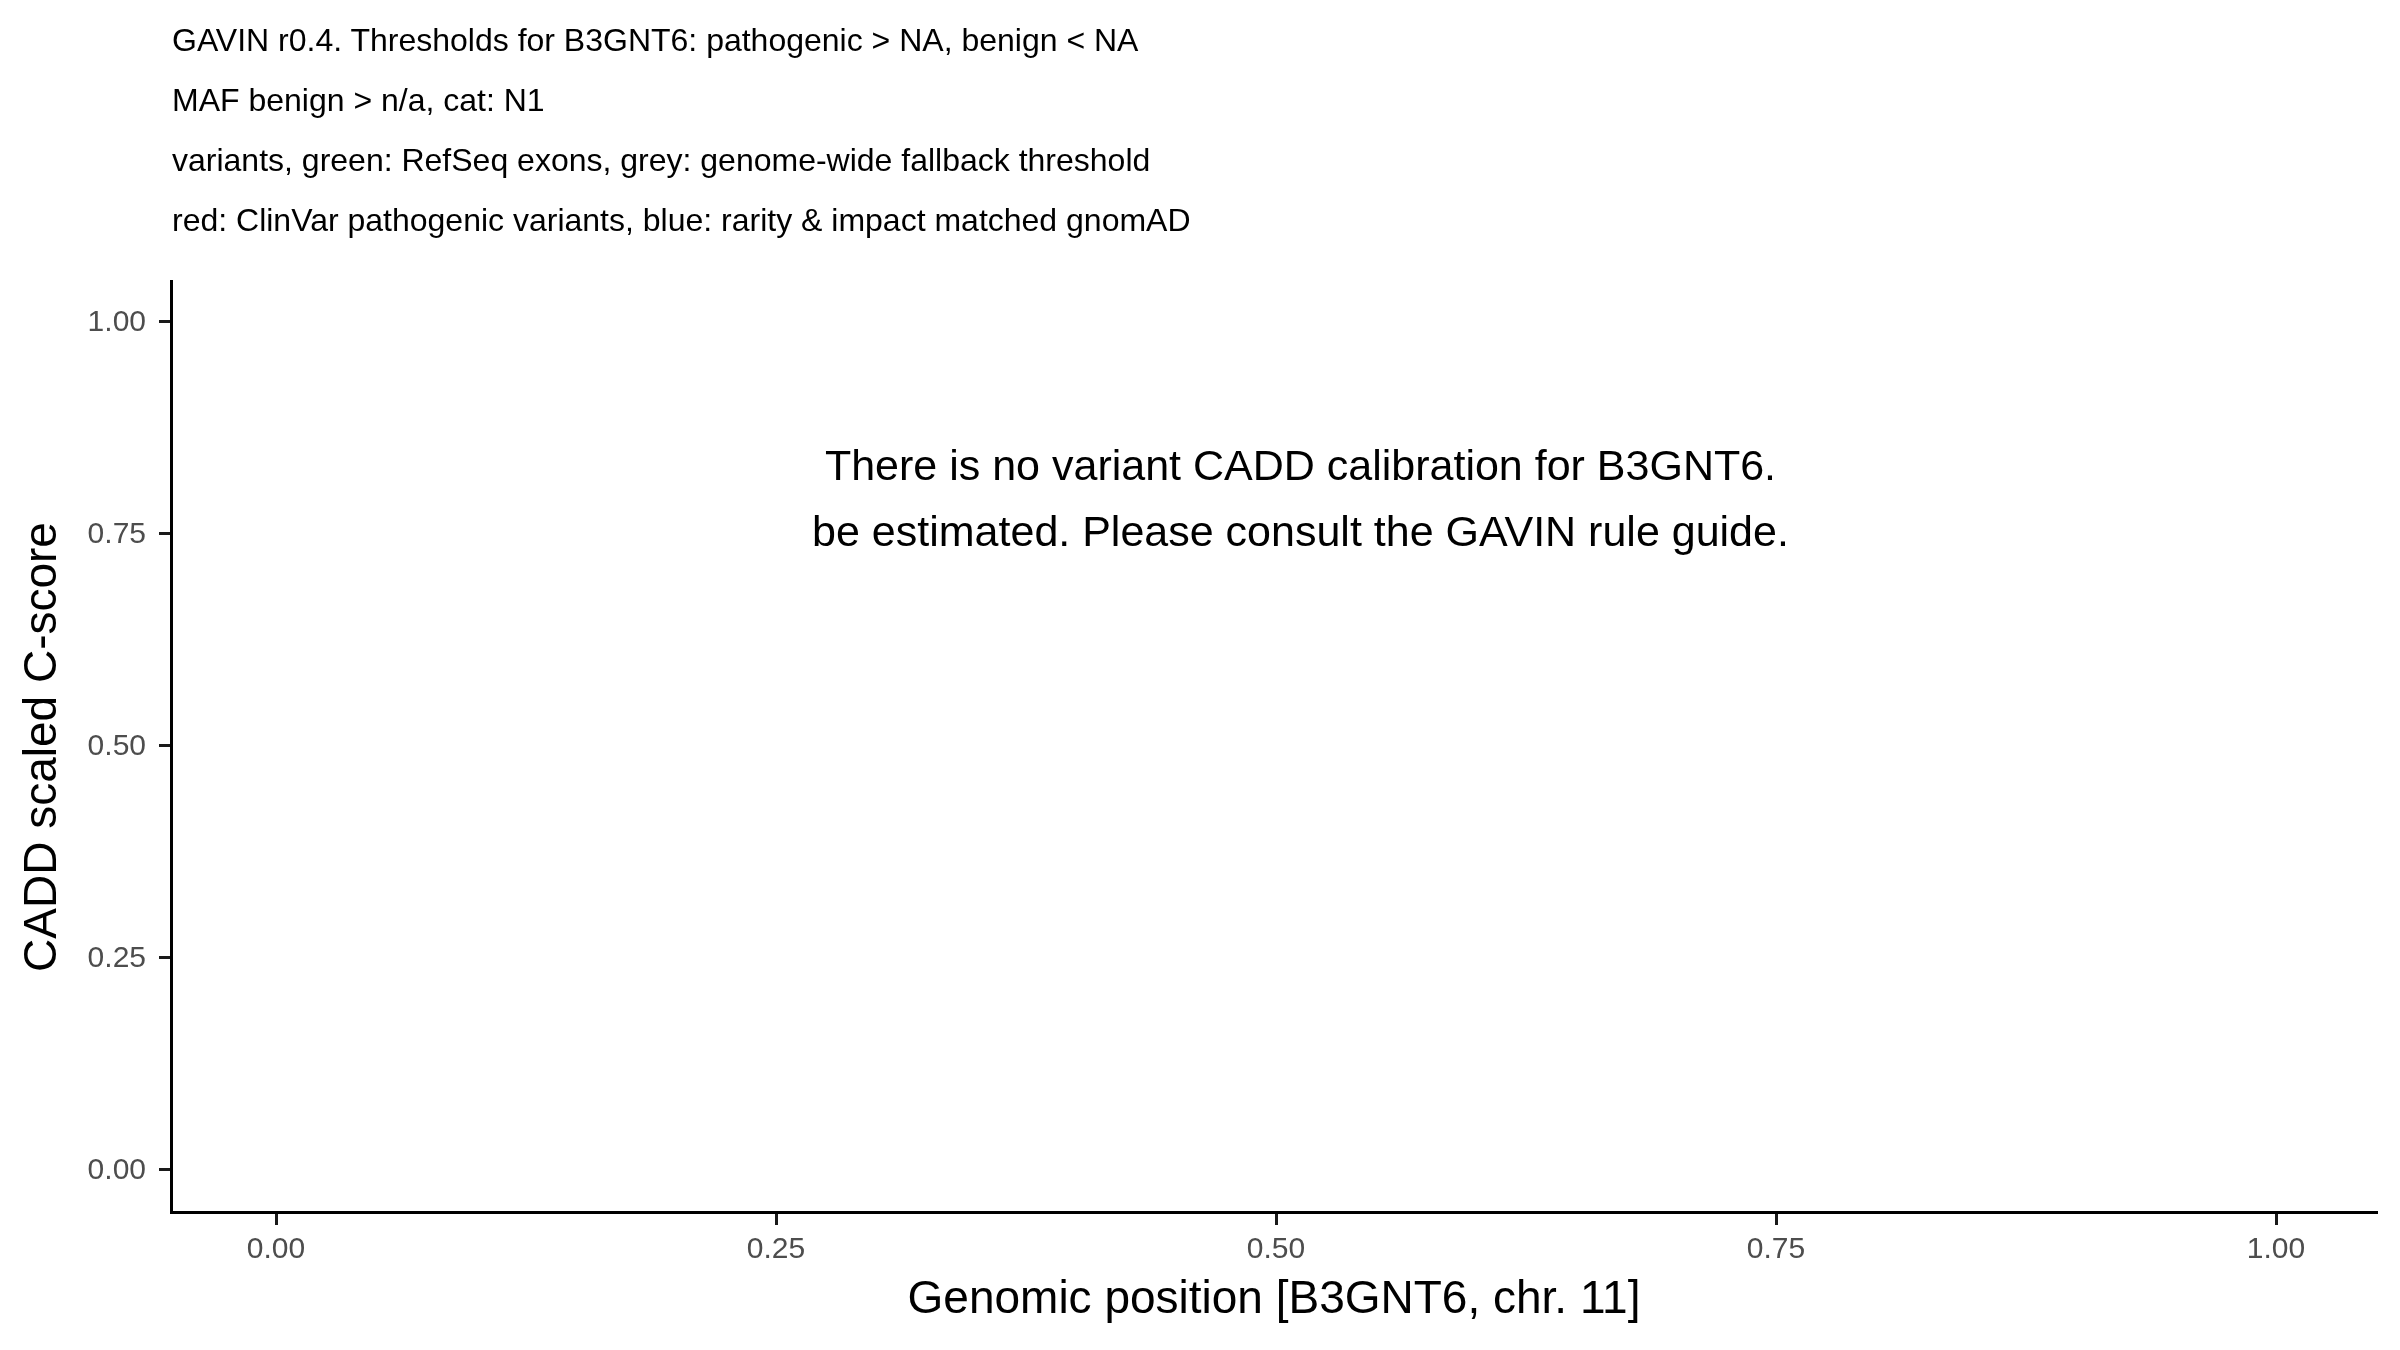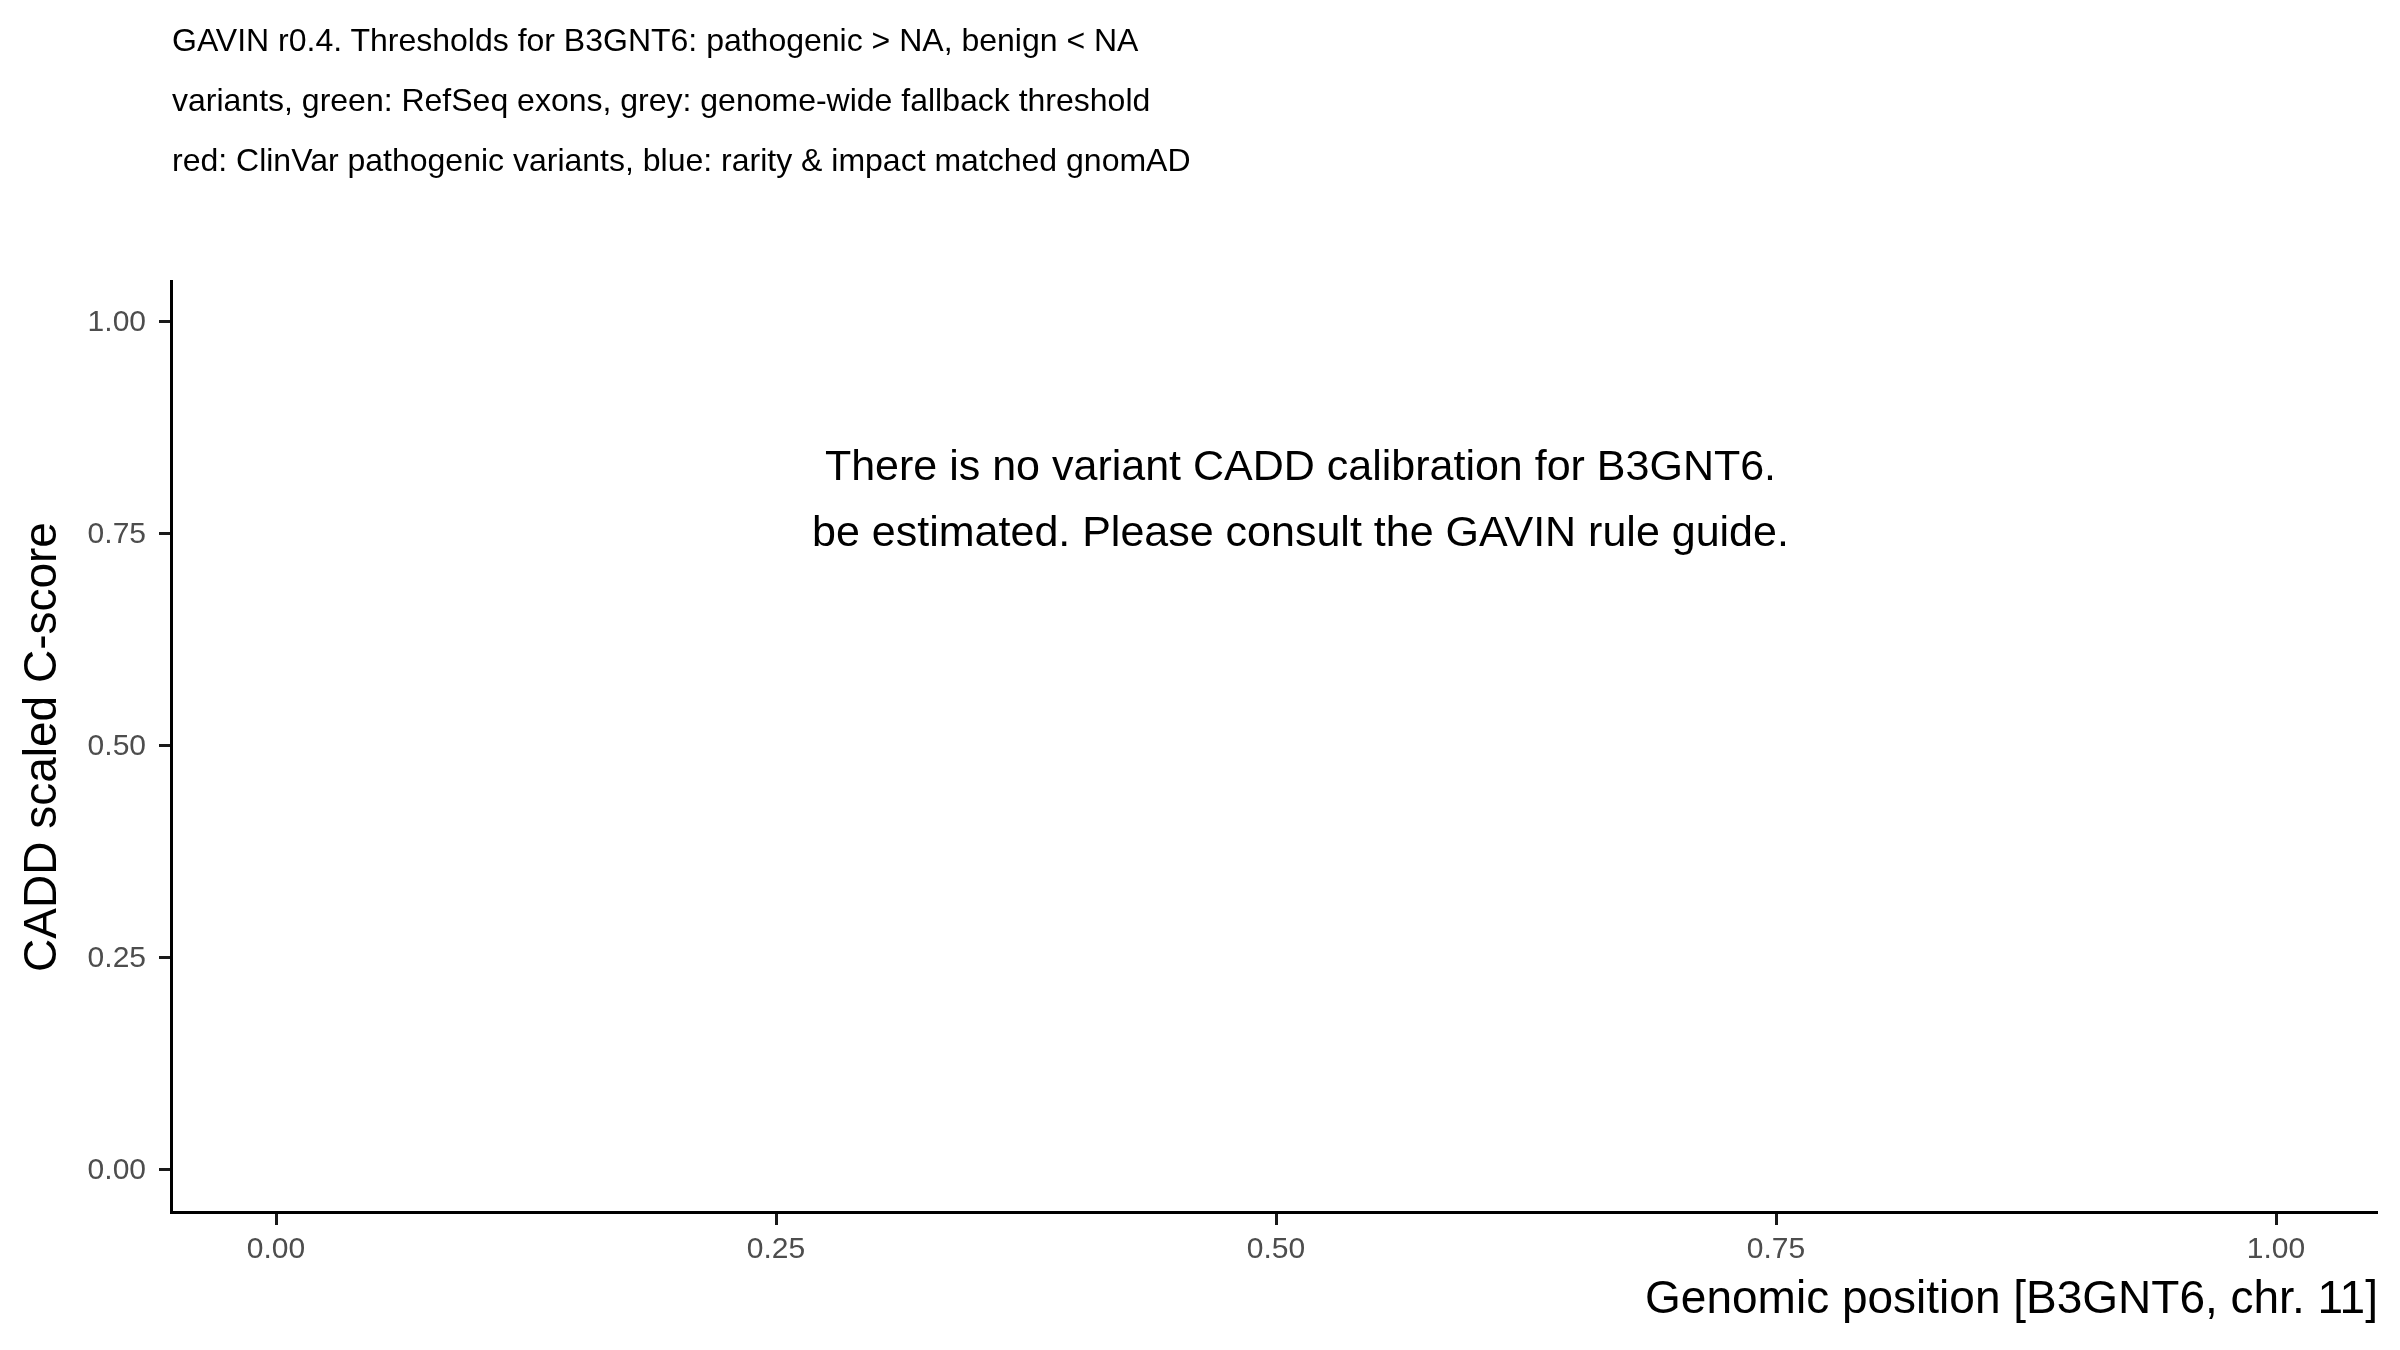--- a/index.html
+++ b/index.html
@@ -38,21 +38,21 @@
     font-size: 30px; line-height: 40px;
     color: #4d4d4d;
     white-space: nowrap;
   }
   .ytick-label { left: 0; width: 146px; text-align: right; }
   .xtick-label { width: 140px; text-align: center; top: 1228px; }
 
   
   .x-axis-title {
     left: 170px; top: 1270px; width: 2208px;
-    text-align: right;
+    text-align: center;
     font-size: 46px; color: #000000;
     white-space: nowrap;
   }
   .y-axis-title-box {
     left: 0; top: 280px; width: 80px; height: 934px;
     display: flex; align-items: center; justify-content: center;
   }
   .y-axis-title-box span {
     transform: rotate(-90deg);
     font-size: 46px; color: #000000;
@@ -68,20 +68,21 @@
   }
   .annotation div { white-space: nowrap; margin-left: 37px; }
 </style>
 </head>
 <body>
 
 <div>
 
   <div class="abs plot-title">
     <div>GAVIN r0.4. Thresholds for B3GNT6: pathogenic &gt; NA, benign &lt; NA</div>
+    <div>MAF benign &gt; n/a, cat: N1</div>
     <div>variants, green: RefSeq exons, grey: genome-wide fallback threshold</div>
     <div>red: ClinVar pathogenic variants, blue: rarity &amp; impact matched gnomAD</div>
   </div>
 
   <div class="abs panel"></div>
 
   <div class="abs ytick-mark" style="top:320px"></div>
   <div class="abs ytick-mark" style="top:532px"></div>
   <div class="abs ytick-mark" style="top:744px"></div>
   <div class="abs ytick-mark" style="top:956px"></div>

